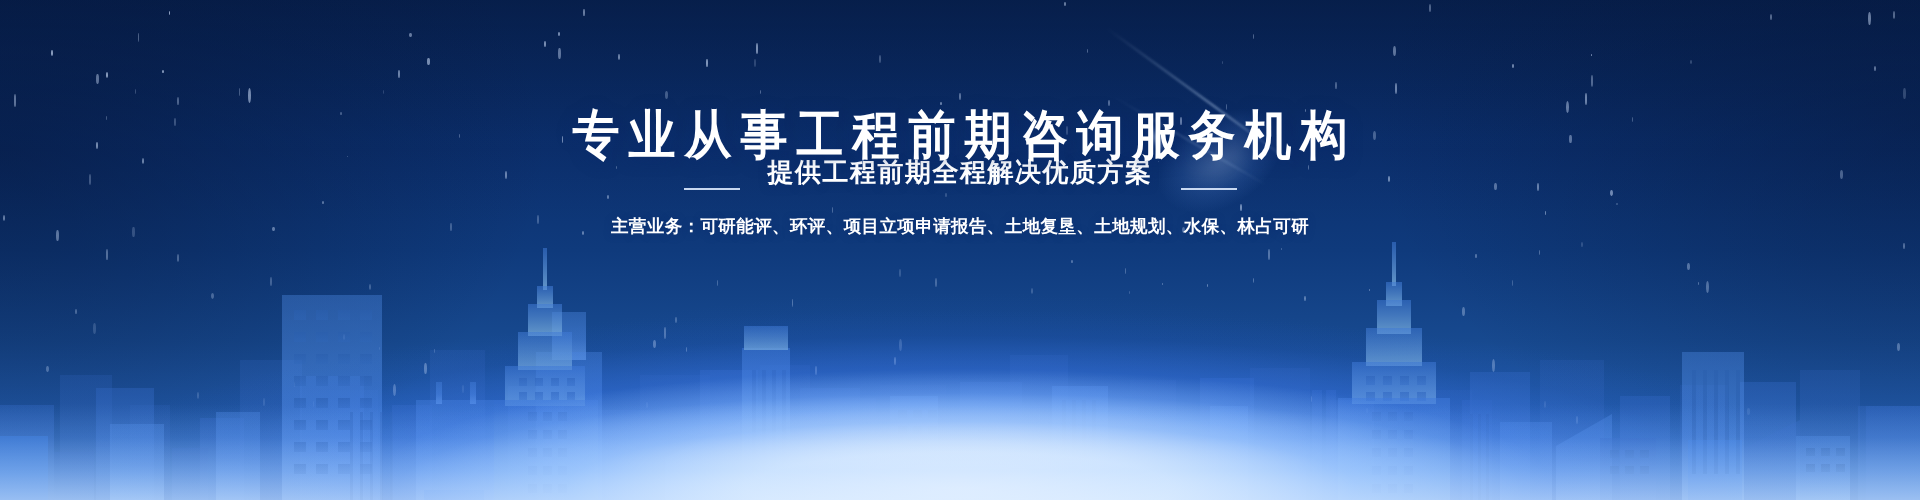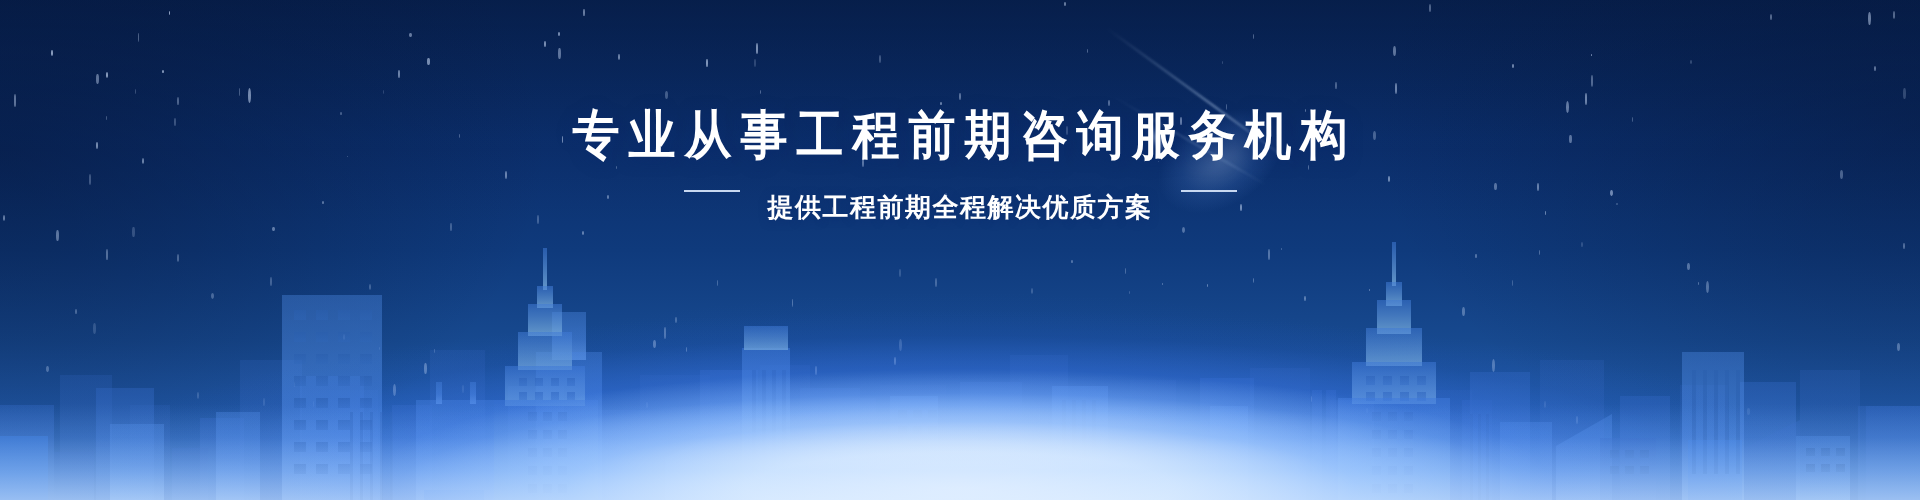--- a/index.html
+++ b/index.html
@@ -152,23 +152,22 @@
     text-indent: 9px;
     line-height: 1;
     white-space: nowrap;
     text-shadow: 0 2px 14px rgba(10,40,110,0.55);
     transform: scaleY(1.12);
     transform-origin: center top;
   }
 
   .subline-row {
     display: flex;
-    align-items: flex-start;
+    align-items: flex-end;
     gap: 28px;
-    margin-top: 35px;
   }
   .dash {
     width: 56px;
     height: 2px;
     background: #d8e6fb;
     opacity: .92;
   }
   .subline {
     color: #ffffff;
     font-size: 26px;
@@ -660,15 +659,16 @@
   <div class="content">
 
     <div class="headline">专业从事工程前期咨询服务机构</div>
 
     <div class="subline-row">
       <span class="dash"></span>
       <span class="subline">提供工程前期全程解决优质方案</span>
       <span class="dash"></span>
     </div>
 
+    <div class="bizline">主营业务：可研能评、环评、项目立项申请报告、土地复垦、土地规划、水保、林占可研</div>
   </div>
 
 </div>
 
 </body></html>

